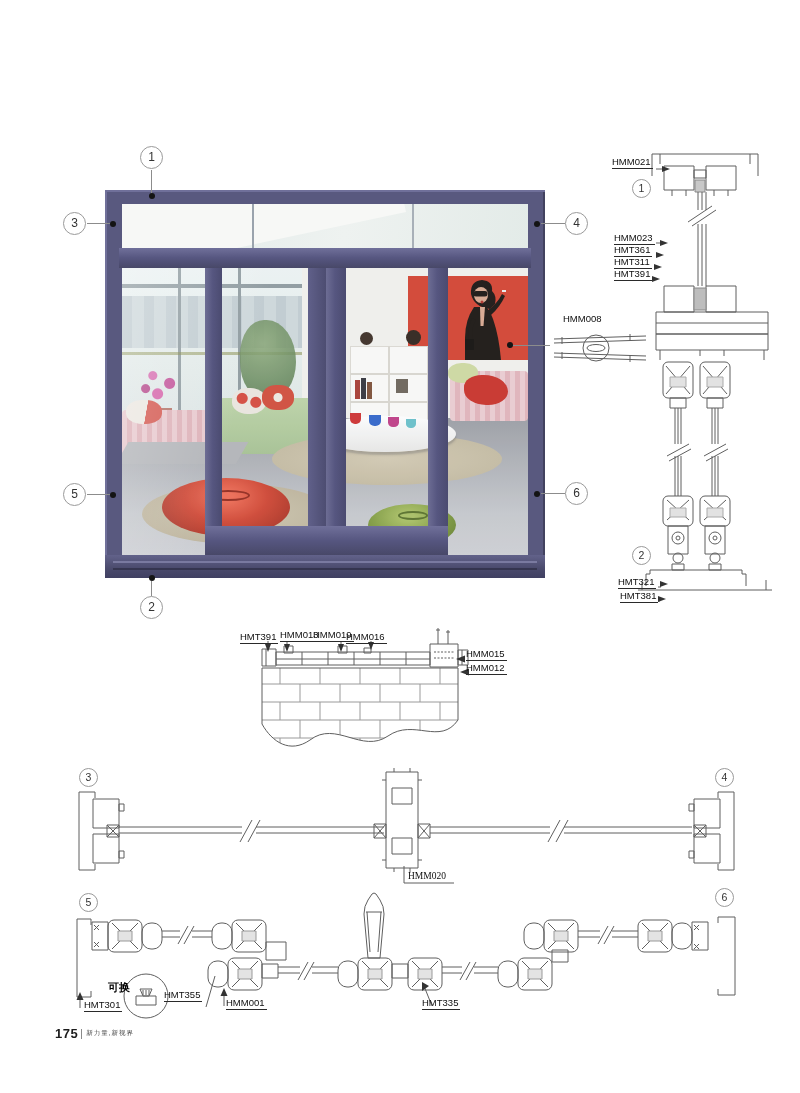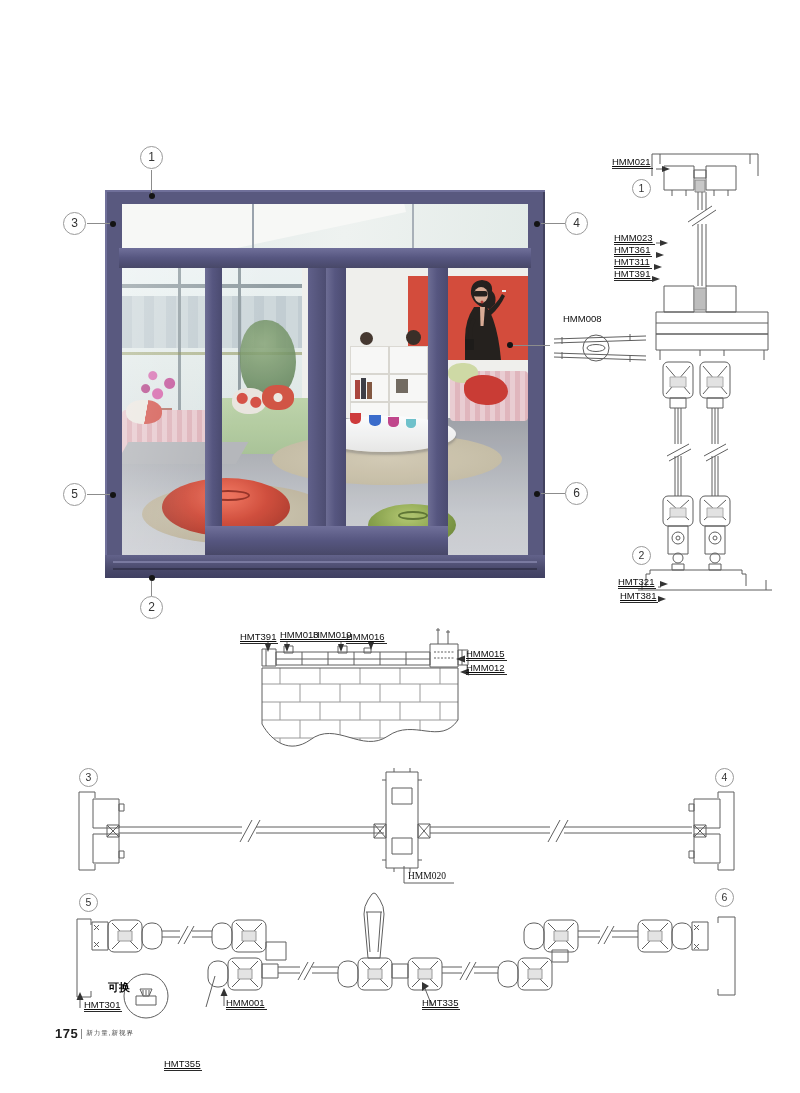--- a/index.html
+++ b/index.html
@@ -4,21 +4,21 @@
 <style>
   html,body{margin:0;padding:0;background:#ffffff;}
   .page{position:relative;width:800px;height:1093px;background:#fff;overflow:hidden;
         font-family:"Liberation Sans",sans-serif;}
   
   .co{position:absolute;width:23px;height:23px;border:1px solid #9a9a9a;border-radius:50%;
       background:#fff;color:#333;font-size:12px;line-height:21px;text-align:center;box-sizing:border-box;}
   .co-sm{position:absolute;width:19px;height:19px;border:1px solid #9a9a9a;border-radius:50%;
       background:#fff;color:#333;font-size:10.5px;line-height:17px;text-align:center;box-sizing:border-box;}
   .lbl{position:absolute;font-size:9.5px;line-height:11px;color:#0d0d0d;white-space:nowrap;}
-  .ul{border-bottom:1px solid #2a2a2a;padding:0 2px 1px 0;text-decoration:underline;}
+  .ul{border-bottom:1px solid #2a2a2a;padding:0 2px 1px 0;}
   .ln{position:absolute;background:#8c8c8c;}
   .dot{position:absolute;width:6px;height:6px;border-radius:50%;background:#141414;}
   svg{position:absolute;overflow:visible;}
   .tech path,.tech rect,.tech line,.tech circle,.tech ellipse,.tech polyline{vector-effect:non-scaling-stroke;}
   
   .photo{position:absolute;left:105px;top:190px;width:440px;height:388px;background:#59597f;
          box-shadow:inset 2px 2px 0 #70709a, inset -2px -2px 0 #42425f;}
   .pframe{position:absolute;background:linear-gradient(90deg,#6d6d94,#565680 45%,#4b4b70);}
   .pframeH{position:absolute;background:linear-gradient(#70709a,#565680 50%,#484868);}
   .scene{position:absolute;left:17px;top:78px;width:406px;height:287px;overflow:hidden;background:#f2f1ed;}
@@ -389,21 +389,21 @@
     <g fill="#333333" stroke="none">
       <path d="M80,992 l-3.5,8 h7 z"></path>
       <path d="M224,988 l-3.5,8 h7 z"></path>
       <path d="M422,982 l0,9 l7,-5 z"></path>
     </g>
   </svg>
   <div class="co-sm" style="left:79px;top:893px;">5</div>
   <div class="co-sm" style="left:715px;top:888px;">6</div>
   <div class="kh" style="left:108px;top:980px;">可换</div>
   <div class="lbl ul" style="left:84px;top:999px;">HMT301</div>
-  <div class="lbl ul" style="left:164px;top:1058px;text-align:right;">HMT355</div>
+  <div class="lbl ul" style="left:164px;top:989px;text-align:right;">HMT355</div>
   <div class="lbl ul" style="left:226px;top:997px;">HMM001</div>
   <div class="lbl ul" style="left:422px;top:997px;">HMT335</div>
 
   <div class="footer">
     <span class="num">175</span>
     <span class="sep"></span>
     <span class="slog">新力量,新视界</span>
   </div>
 
 </div>

